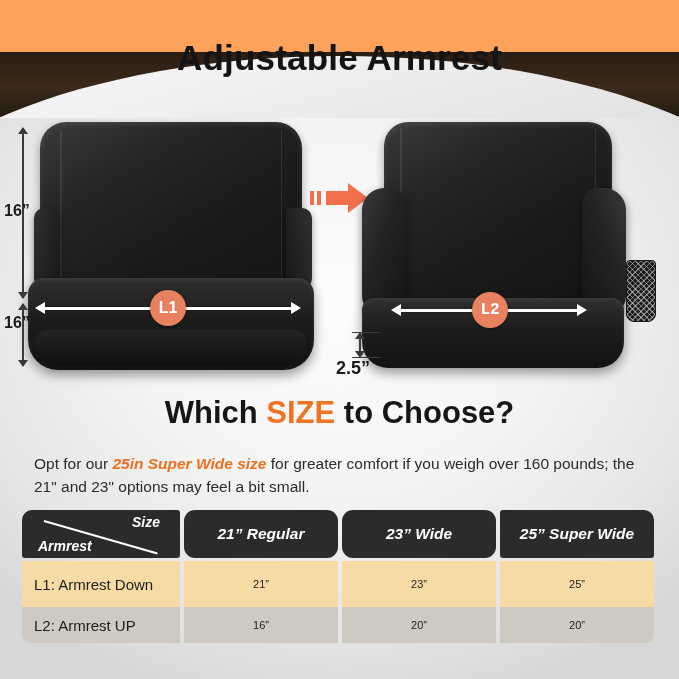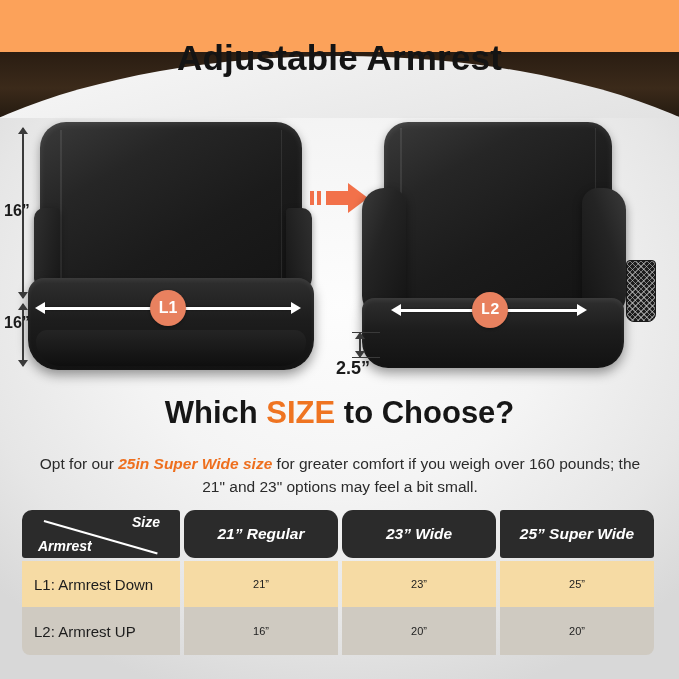--- a/index.html
+++ b/index.html
@@ -244,21 +244,20 @@
     text-align: center;
     font-size: 31px;
     font-weight: bold;
     color: #161616;
   }
   .size-heading .hl { color: #ef7421; }
 
   .size-desc {
     position: absolute;
     top: 452px; left: 34px; width: 612px;
-    text-align: center;
     font-size: 15.5px;
     line-height: 23px;
     color: #2b2b2b;
   }
   .size-desc .em {
     color: #ee6f1e;
     font-weight: bold;
     font-style: italic;
   }
 
@@ -304,21 +303,21 @@
     position: absolute; right: 20px; top: 4px;
     font-size: 14px; font-weight: bold; font-style: italic; color: #fff;
   }
   .diag-cell .lbl-armrest {
     position: absolute; left: 16px; bottom: 4px;
     font-size: 14px; font-weight: bold; font-style: italic; color: #fff;
   }
 
   .trow.r1 .tcell { background: #f6dba4; margin-right: 4px; }
   .trow.r1 .tcell:last-child { margin-right: 0; }
-  .trow.r2 .tcell { background: #cfcac1; margin-right: 4px; height: 48px; }
+  .trow.r2 .tcell { background: #cfcac1; margin-right: 4px; height: 36px; }
   .trow.r2 .tcell:last-child { margin-right: 0; }
   .trow.r2 .tcell.first { border-radius: 0 0 0 8px; }
   .trow.r2 .tcell:last-child { border-radius: 0 0 8px 0; }
 
   .trow.r1 .tcell.first, .trow.r2 .tcell.first {
     justify-content: flex-start;
     padding-left: 12px;
     font-size: 15px;
   }
   .spacer-row { height: 3px; }

